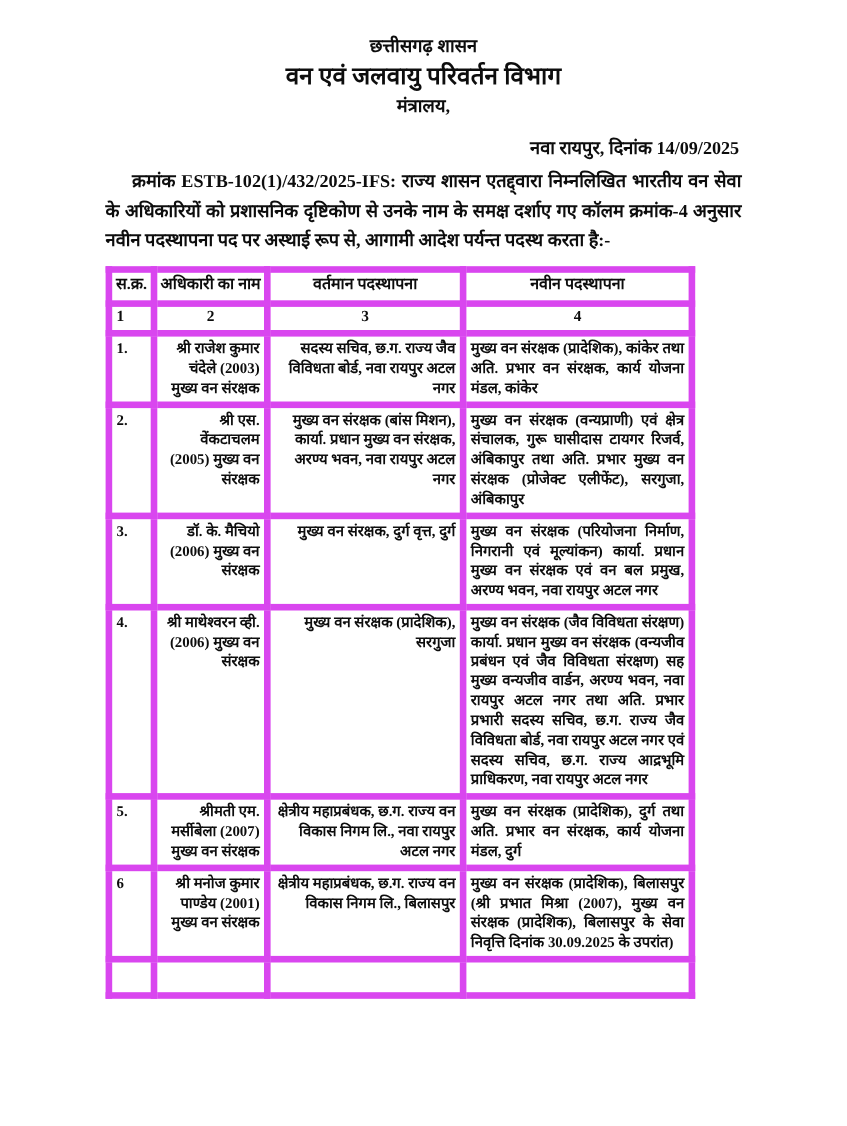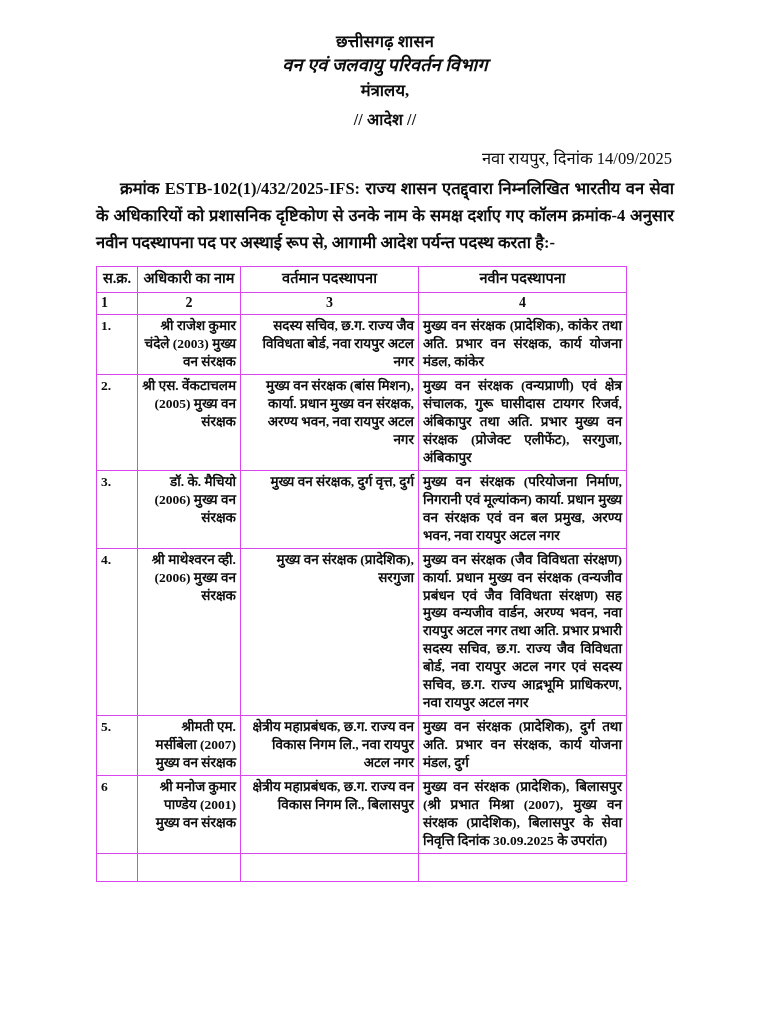--- a/index.html
+++ b/index.html
@@ -27,33 +27,33 @@
   
   .doc-header {
     text-align: center;
     line-height: 1.42;
   }
   .doc-header .line {
     font-weight: bold;
     letter-spacing: 0.1px;
   }
   .hdr-1 { font-size: 16.5px; }
-  .hdr-2 { font-size: 18px; font-style: italic; }
+  .hdr-2 { font-size: 22px; }
   .hdr-3 { font-size: 16.5px; }
   .hdr-4 { font-size: 18px; }
   .hdr-5 {
     font-size: 16px;
     margin-top: 7px;
   }
 
   
   .place-date {
     text-align: right;
     font-size: 16.5px;
-    font-weight: normal;
+    font-weight: bold;
     margin-top: 14px;
     padding-right: 2px;
   }
 
   
   .body-para {
     margin-top: 7px;
     font-size: 16.5px;
     line-height: 1.62;
     text-align: justify;
@@ -65,21 +65,21 @@
   
   .order-table {
     margin-top: 10px;
     width: 530px;
     border-collapse: collapse;
     table-layout: fixed;
     font-size: 13.5px;
     font-weight: bold;
   }
   .order-table td, .order-table th {
-    border: 1px solid #d946ef;
+    border: 6px solid #d946ef;
     vertical-align: top;
     padding: 2px 4px 3px 4px;
     line-height: 1.33;
   }
   .order-table th {
     text-align: center;
     font-size: 14.5px;
     padding: 2px 3px 3px 3px;
     font-weight: bold;
   }
@@ -116,21 +116,20 @@
 </style>
 </head>
 <body>
 
 <div class="page">
 
   <div class="doc-header">
     <div class="line hdr-1">छत्तीसगढ़ शासन</div>
     <div class="line hdr-2">वन एवं जलवायु परिवर्तन विभाग</div>
     <div class="line hdr-3">मंत्रालय,</div>
-    <div class="line hdr-5">// आदेश //</div>
   </div>
 
   <div class="place-date">नवा रायपुर, दिनांक 14/09/2025</div>
 
   <div class="body-para">क्रमांक  ESTB-102(1)/432/2025-IFS: राज्य शासन एतद्द्वारा निम्नलिखित भारतीय वन सेवा के अधिकारियों को प्रशासनिक दृष्टिकोण से उनके नाम के समक्ष दर्शाए गए कॉलम क्रमांक-4 अनुसार नवीन पदस्थापना पद पर अस्थाई रूप से, आगामी आदेश पर्यन्त पदस्थ करता है:-</div>
 
   <table class="order-table">
     <colgroup>
       <col class="col-sn">
         <col class="col-name">

